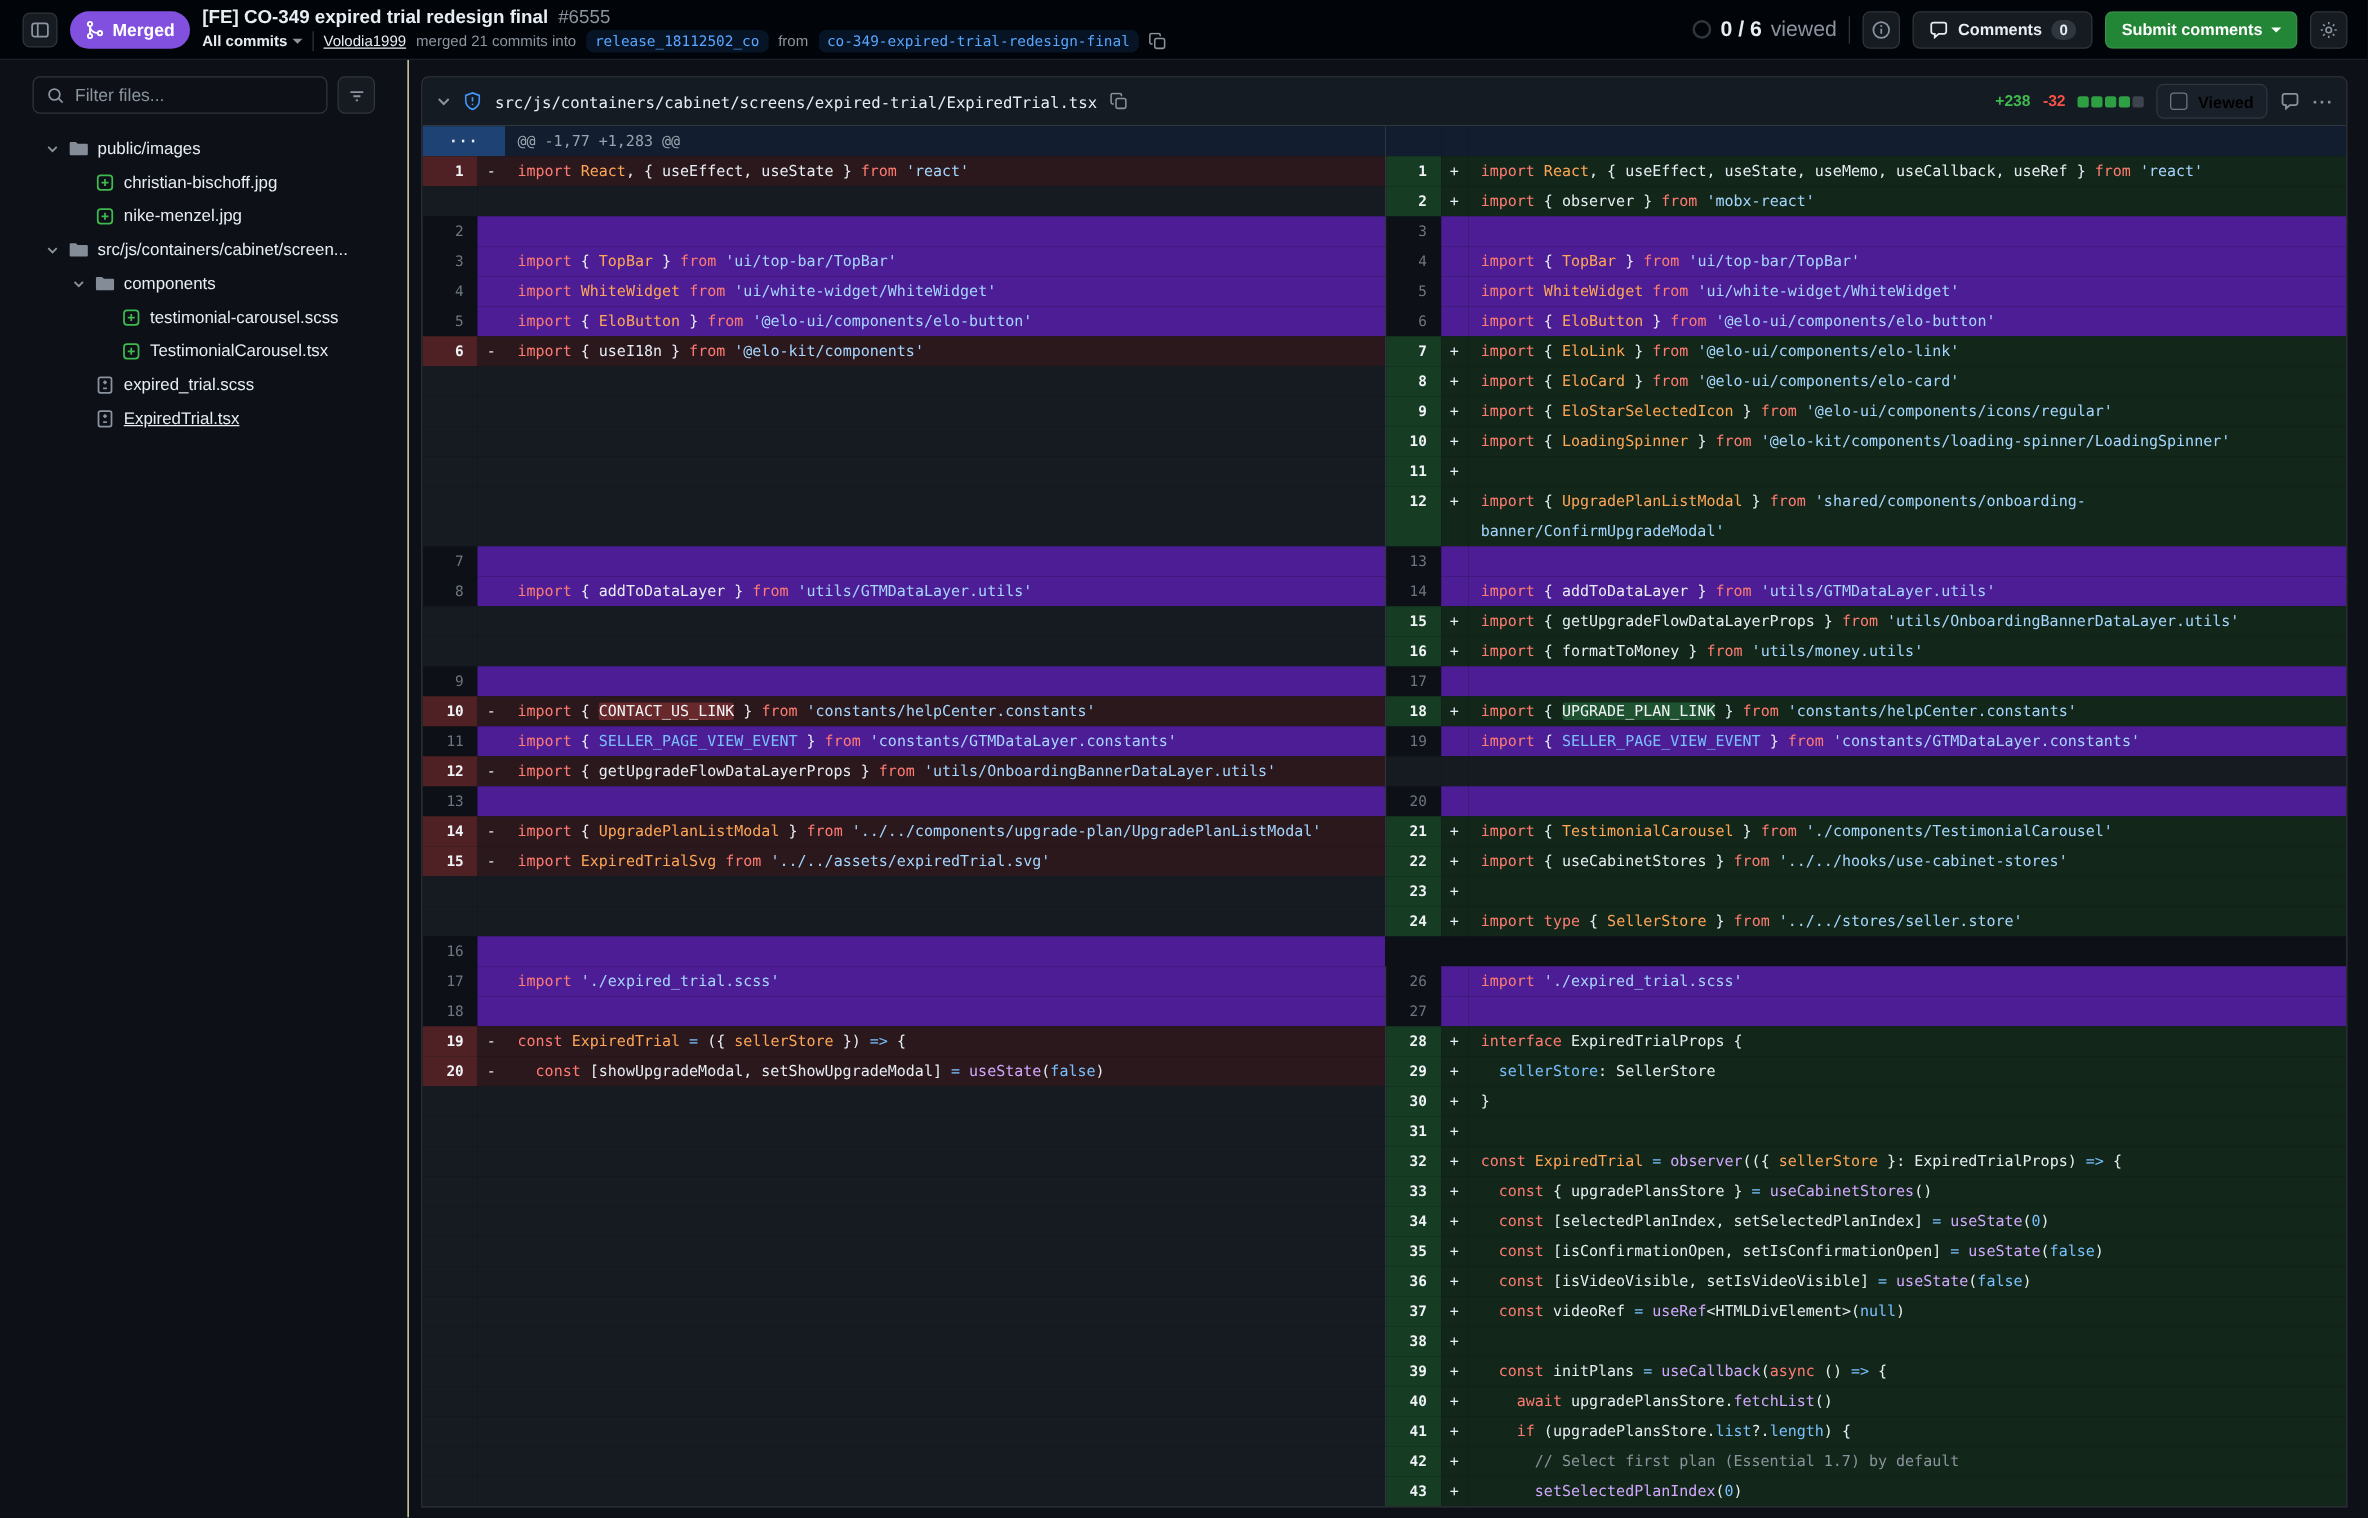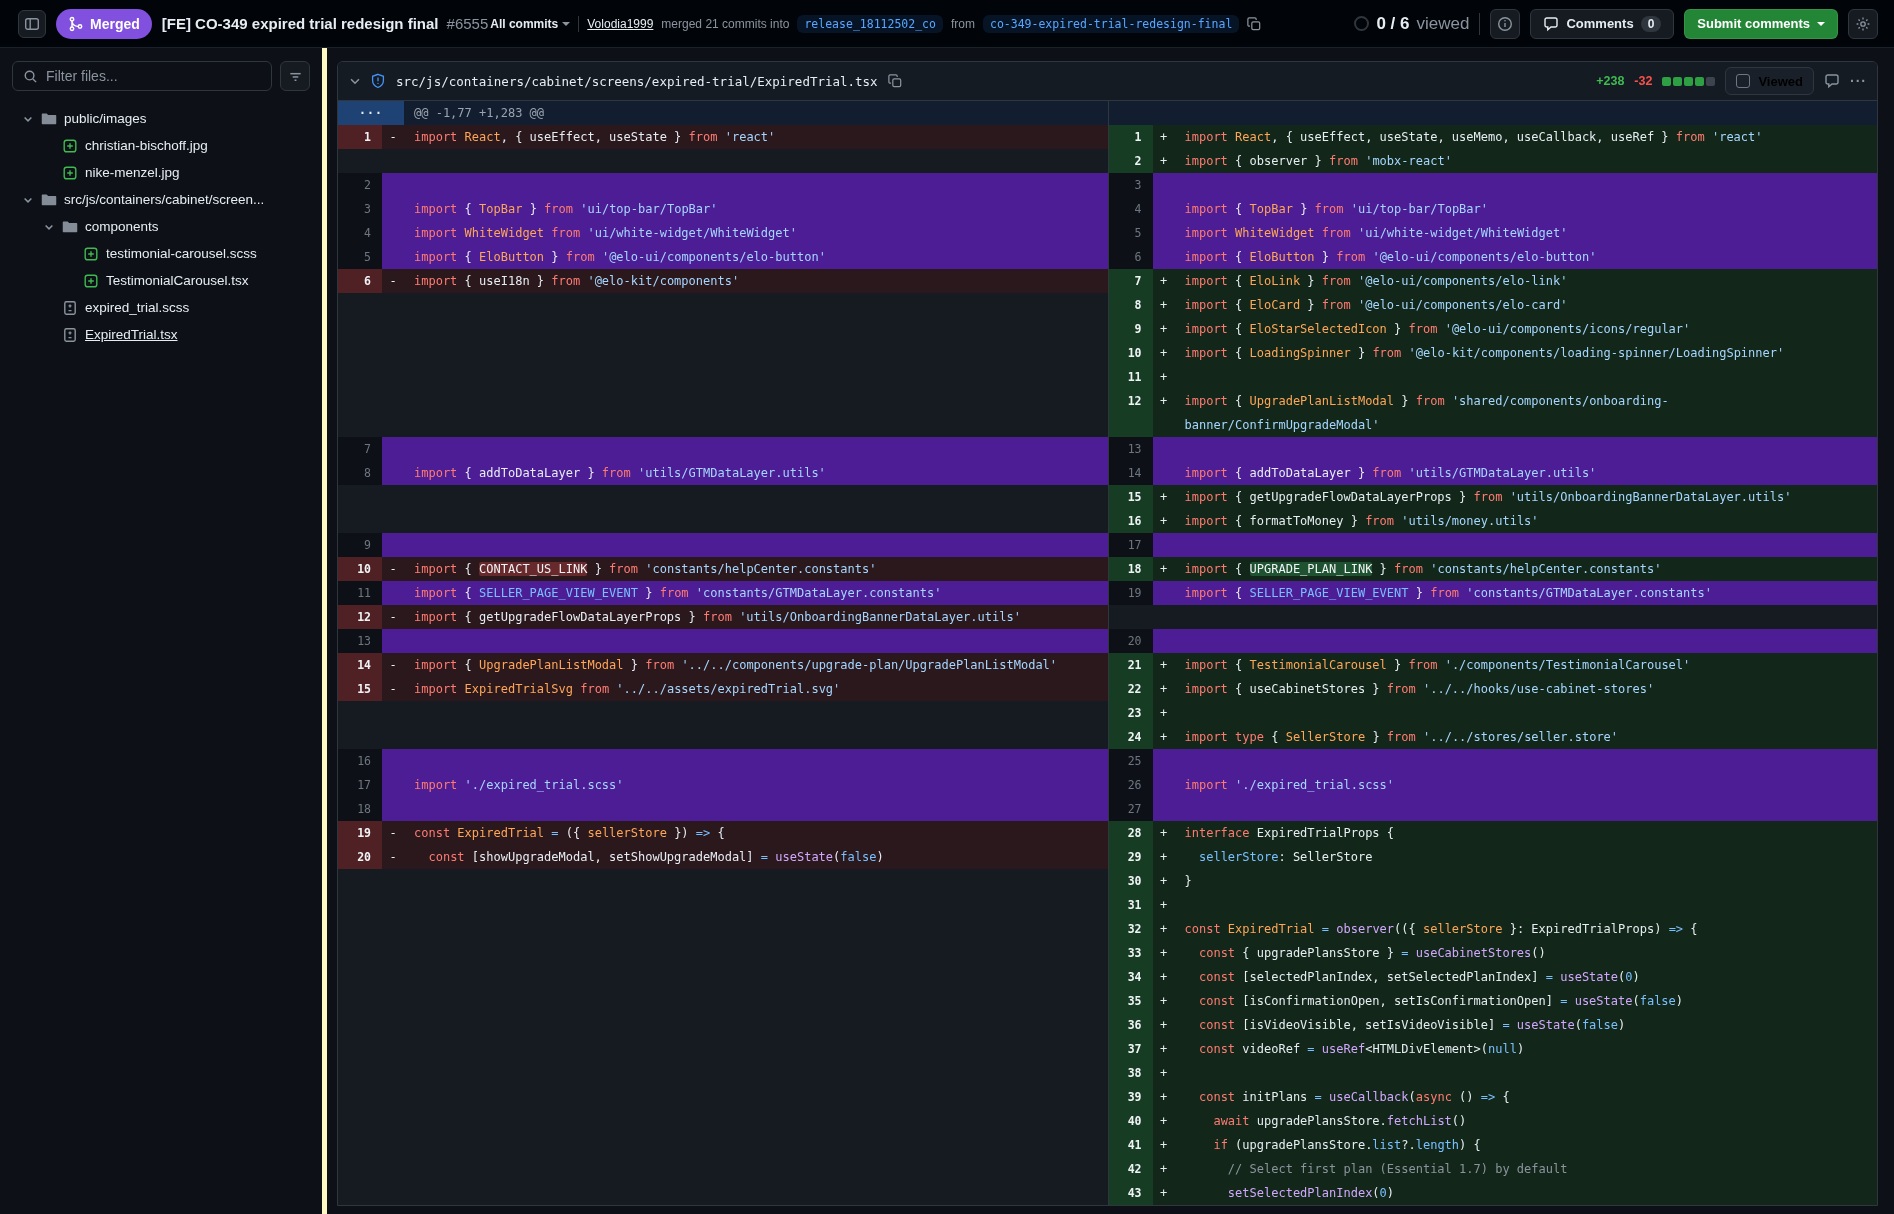--- a/index.html
+++ b/index.html
@@ -9,21 +9,21 @@
 
   
   .topbar{height:48px;background:#010409;display:flex;align-items:center;
     padding:0 16px 0 18px;gap:10px;border-bottom:1px solid #1b212a}
   .icon-btn{display:flex;align-items:center;justify-content:center;
     width:28px;height:28px;border:1px solid #30363d;border-radius:6px;
     background:#161b22;cursor:pointer;color:#8b949e;flex:none}
   .merged-pill{display:flex;align-items:center;gap:6px;background:#8250df;
     color:#fff;font-weight:bold;font-size:14px;border-radius:999px;
     padding:0 12px;height:30px;flex:none}
-  .title-block{display:flex;flex-direction:row;justify-content:center;gap:2px;min-width:0}
+  .title-block{display:flex;flex-direction:column;justify-content:center;gap:2px;min-width:0}
   .title-row{display:flex;align-items:baseline;gap:8px;font-size:15px}
   .pr-title{font-weight:bold;color:#e6edf3;white-space:nowrap}
   .pr-number{color:#8b949e}
   .meta-row{display:flex;align-items:center;gap:8px;font-size:12px;color:#8b949e}
   .commits-dd{display:flex;align-items:center;gap:4px;color:#e6edf3;font-weight:bold;cursor:pointer}
   .v-div{width:1px;height:16px;background:#30363d}
   .author{color:#e6edf3;text-decoration:underline;cursor:pointer}
   .branch-pill{font-family:"DejaVu Sans Mono",monospace;font-size:11.5px;color:#58a6ff;
     background:rgba(56,139,253,.12);border-radius:6px;padding:2px 7px;cursor:pointer}
   .topbar-right{margin-left:auto;display:flex;align-items:center;gap:10px}
@@ -34,22 +34,22 @@
   .btn{display:flex;align-items:center;gap:7px;height:30px;padding:0 12px;
     border:1px solid #30363d;border-radius:6px;background:#161b22;color:#e6edf3;
     font-size:13px;font-weight:bold;cursor:pointer}
   .count-pill{background:#30363d;border-radius:999px;padding:1px 7px;font-size:12px;font-weight:bold}
   .btn-primary{background:#238636;border-color:rgba(255,255,255,.1);color:#fff}
   .caret{width:0;height:0;border-left:4px solid transparent;border-right:4px solid transparent;
     border-top:4px solid currentColor;display:inline-block}
 
   
   .main{display:flex;height:1166px}
-  .sidebar{width:327px;min-width:327px;border-right:5px solid #fef9c3;
-    padding:13px 12px;background:#0d1117;overflow:hidden}
+  .sidebar{width:327px;min-width:327px;border-right:1px solid #fef9c3;
+    padding:13px 26px;background:#0d1117;overflow:hidden}
   .filter-row{display:flex;gap:8px;margin-bottom:14px}
   .filter-input{flex:1;display:flex;align-items:center;gap:8px;height:30px;
     border:1px solid #30363d;border-radius:6px;background:#0d1117;padding:0 10px}
   .filter-input input{flex:1;background:transparent;border:none;outline:none;
     color:#e6edf3;font-size:14px;font-family:"Liberation Sans",sans-serif}
   .filter-input input::placeholder{color:#8b949e}
   .tree{list-style:none}
   .tree-row{display:flex;align-items:center;height:27px;border-radius:6px;
     cursor:pointer;gap:7px;color:#e6edf3;font-size:13.5px;white-space:nowrap;overflow:hidden}
   .chev{flex:none;color:#8b949e}
@@ -694,25 +694,20 @@
               <div class="sign">+</div>
               <div class="code"><span class="tk-k">import</span><span class="tk-p"> </span><span class="tk-k">type</span><span class="tk-p"> { </span><span class="tk-o">SellerStore</span><span class="tk-p"> } </span><span class="tk-k">from</span><span class="tk-p"> </span><span class="tk-s">'../../stores/seller.store'</span></div>
             </div>
           </div>
           <div class="diff-row">
             <div class="half  t-ctx">
               <div class="num">16</div>
               <div class="sign"></div>
               <div class="code"></div>
             </div>
-            <div class="half right t-ctx">
-              <div class="num">25</div>
-              <div class="sign"></div>
-              <div class="code"></div>
-            </div>
           </div>
           <div class="diff-row">
             <div class="half  t-ctx">
               <div class="num">17</div>
               <div class="sign"></div>
               <div class="code"><span class="tk-k">import</span><span class="tk-p"> </span><span class="tk-s">'./expired_trial.scss'</span></div>
             </div>
             <div class="half right t-ctx">
               <div class="num">26</div>
               <div class="sign"></div>

